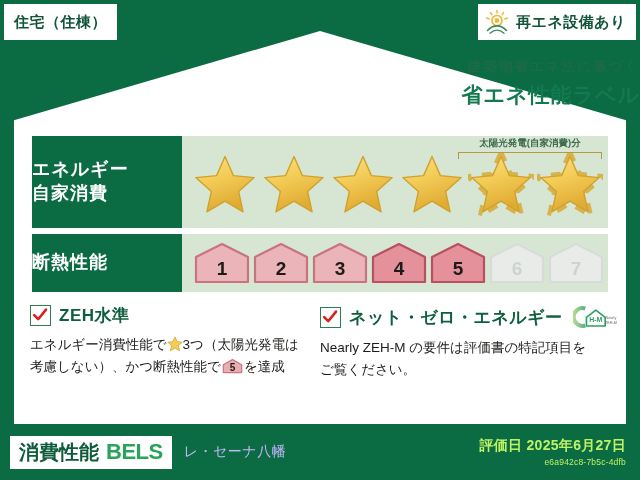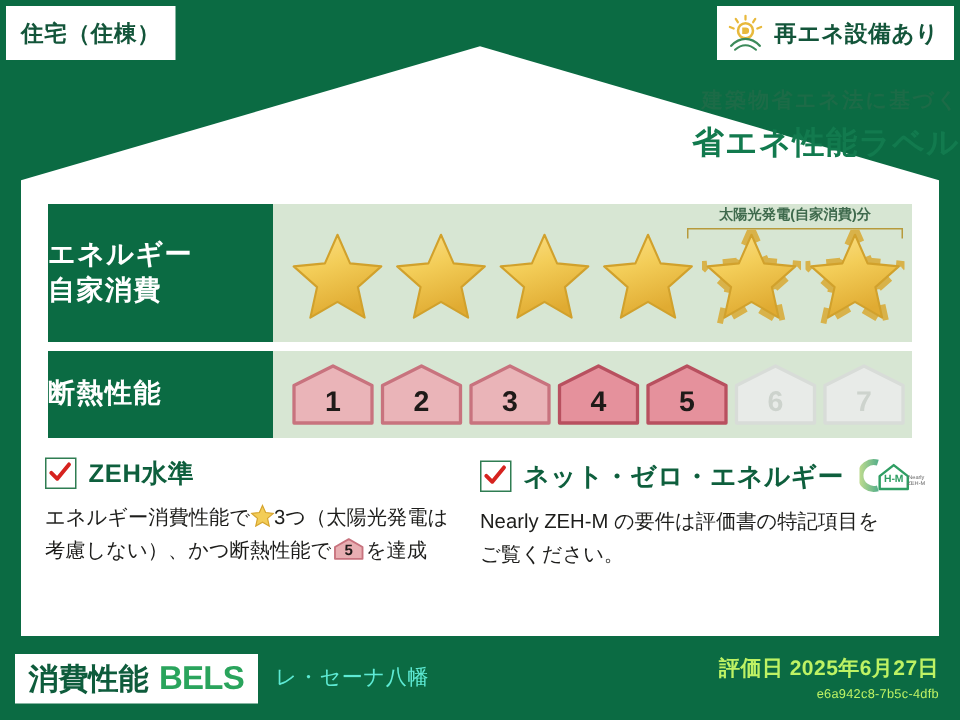--- a/index.html
+++ b/index.html
@@ -206,21 +206,21 @@
   #bels-jp {
     font-size: 20px; font-weight: bold;
     color: #0e5c3c; letter-spacing: 0px;
   }
   #bels-en {
     font-size: 22px; font-weight: bold;
     color: #2aa45c; letter-spacing: -.5px;
   }
   #property-name {
     margin-left: 12px;
-    font-size: 14px; color: #5eead4;
+    font-size: 14px; color: #c4b5fd;
     letter-spacing: .5px;
   }
   #footer-right {
     margin-left: auto; margin-right: 14px;
     text-align: right; color: #bef264;
   }
   #eval-date { font-size: 14px; font-weight: bold; letter-spacing: .3px; }
   #eval-id { font-size: 8.5px; margin-top: 2px; letter-spacing: .2px; }
 </style>
 </head>

